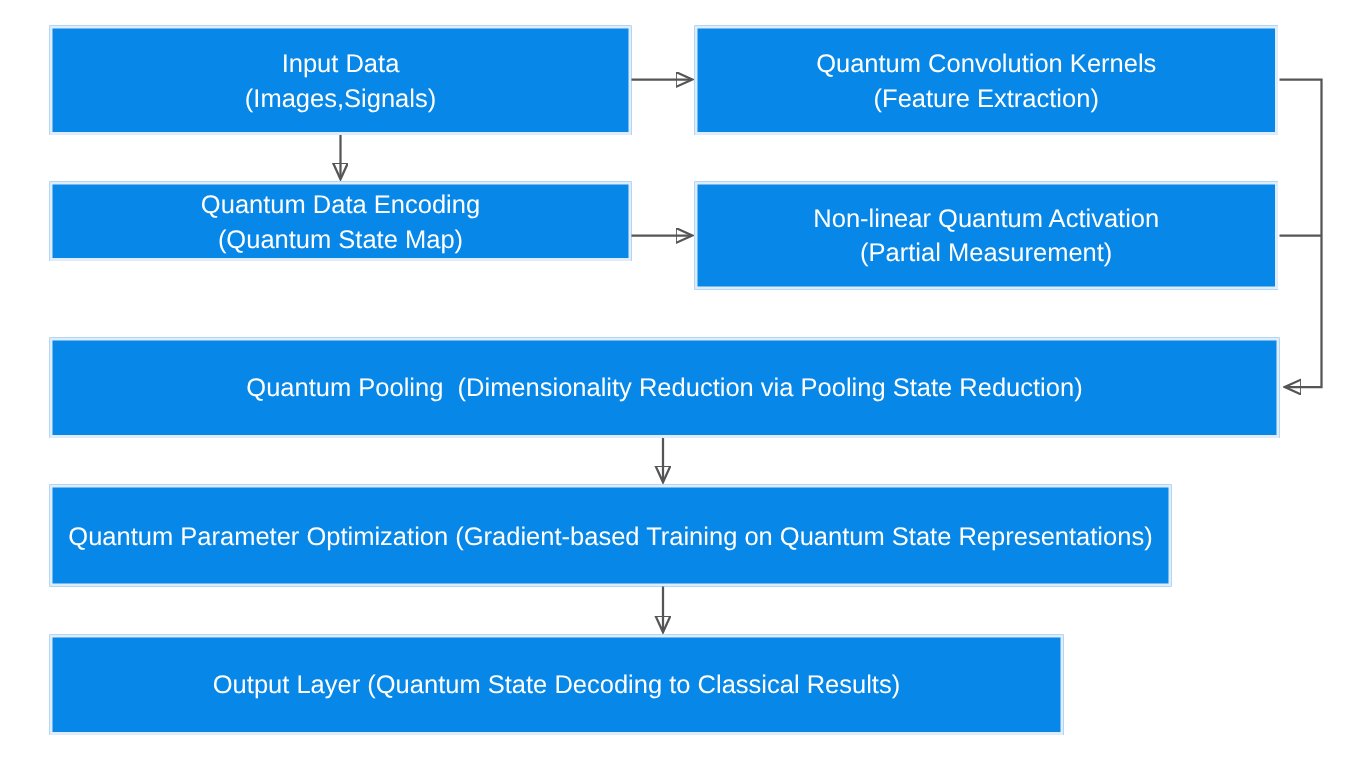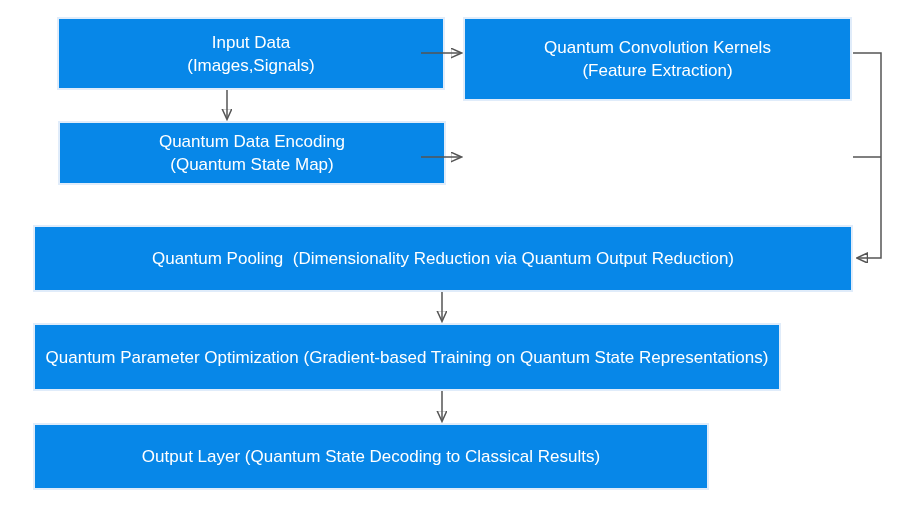--- a/index.html
+++ b/index.html
@@ -37,44 +37,46 @@
     height: 513px;
     pointer-events: none;
   }
   .edges-layer path,
   .edges-layer line {
     stroke: #555555;
     stroke-width: 1.5;
     fill: none;
   }
   
-  #n-input          { left: 33px;  top: 17px;  width: 388px; height: 73px; margin-left: 24px; }
-  #n-conv           { left: 463px; top: 17px;  width: 389px; height: 84px; }
-  #n-encoding       { left: 33px;  top: 121px; width: 388px; height: 64px; margin-left: 25px; }
+  #n-input          { left: 33px;  top: 17px;  width: 388px; height: 73px; }
+  #n-conv           { left: 463px; top: 17px;  width: 389px; height: 73px; }
+  #n-encoding       { left: 33px;  top: 121px; width: 388px; height: 53px; }
   #n-activation     { left: 463px; top: 121px; width: 389px; height: 72px; }
   #n-pooling        { left: 33px;  top: 225px; width: 820px; height: 67px; }
   #n-optimization   { left: 33px;  top: 323px; width: 748px; height: 68px; }
   #n-output         { left: 33px;  top: 423px; width: 676px; height: 67px; }
 </style>
 </head>
 <body>
 
 <div class="canvas">
 
   <div class="node" id="n-input">Input Data
 (Images,Signals)</div>
 
   <div class="node" id="n-conv">Quantum Convolution Kernels
 (Feature Extraction)</div>
 
   <div class="node" id="n-encoding">Quantum Data Encoding
 (Quantum State Map)</div>
 
+  <div class="node" id="n-activation">Non-linear Quantum Activation
+(Partial Measurement)</div>
 
-  <div class="node" id="n-pooling">Quantum Pooling  (Dimensionality Reduction via Quantum Output Reduction)</div>
+  <div class="node" id="n-pooling">Quantum Pooling  (Dimensionality Reduction via Pooling State Reduction)</div>
 
   <div class="node" id="n-optimization">Quantum Parameter Optimization (Gradient-based Training on Quantum State Representations)</div>
 
   <div class="node" id="n-output">Output Layer (Quantum State Decoding to Classical Results)</div>
 
   <svg class="edges-layer" viewBox="0 0 900 513" xmlns="http://www.w3.org/2000/svg">
     <defs>
       <marker id="arrowhead" markerUnits="userSpaceOnUse" markerWidth="12" markerHeight="11" refX="10.5" refY="5" orient="auto">
         <path d="M0,0 L11,5 L0,10 Z" fill="#1a1a1a" stroke="none"></path>
       </marker>

